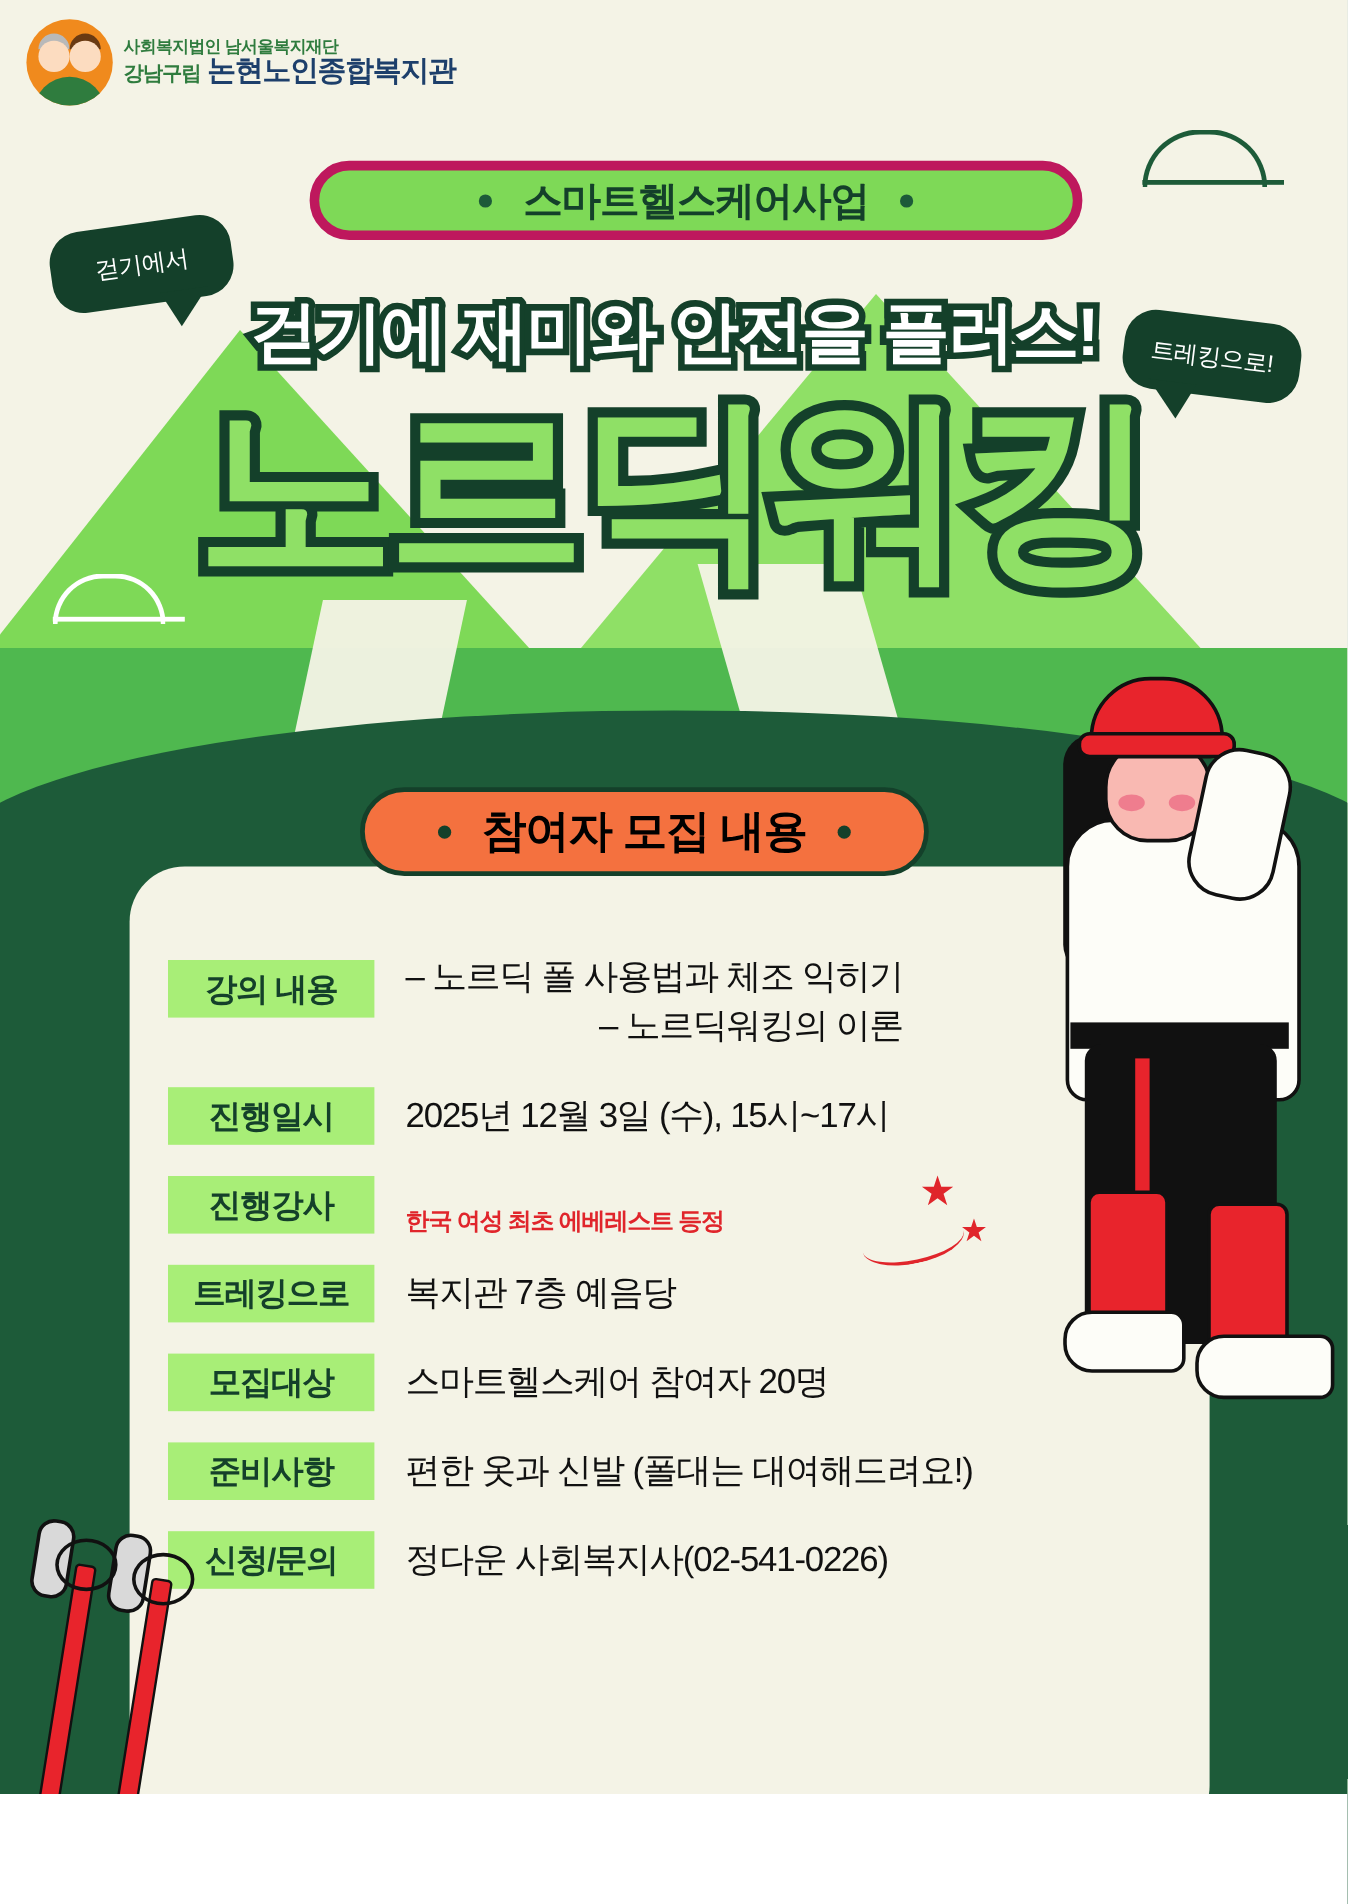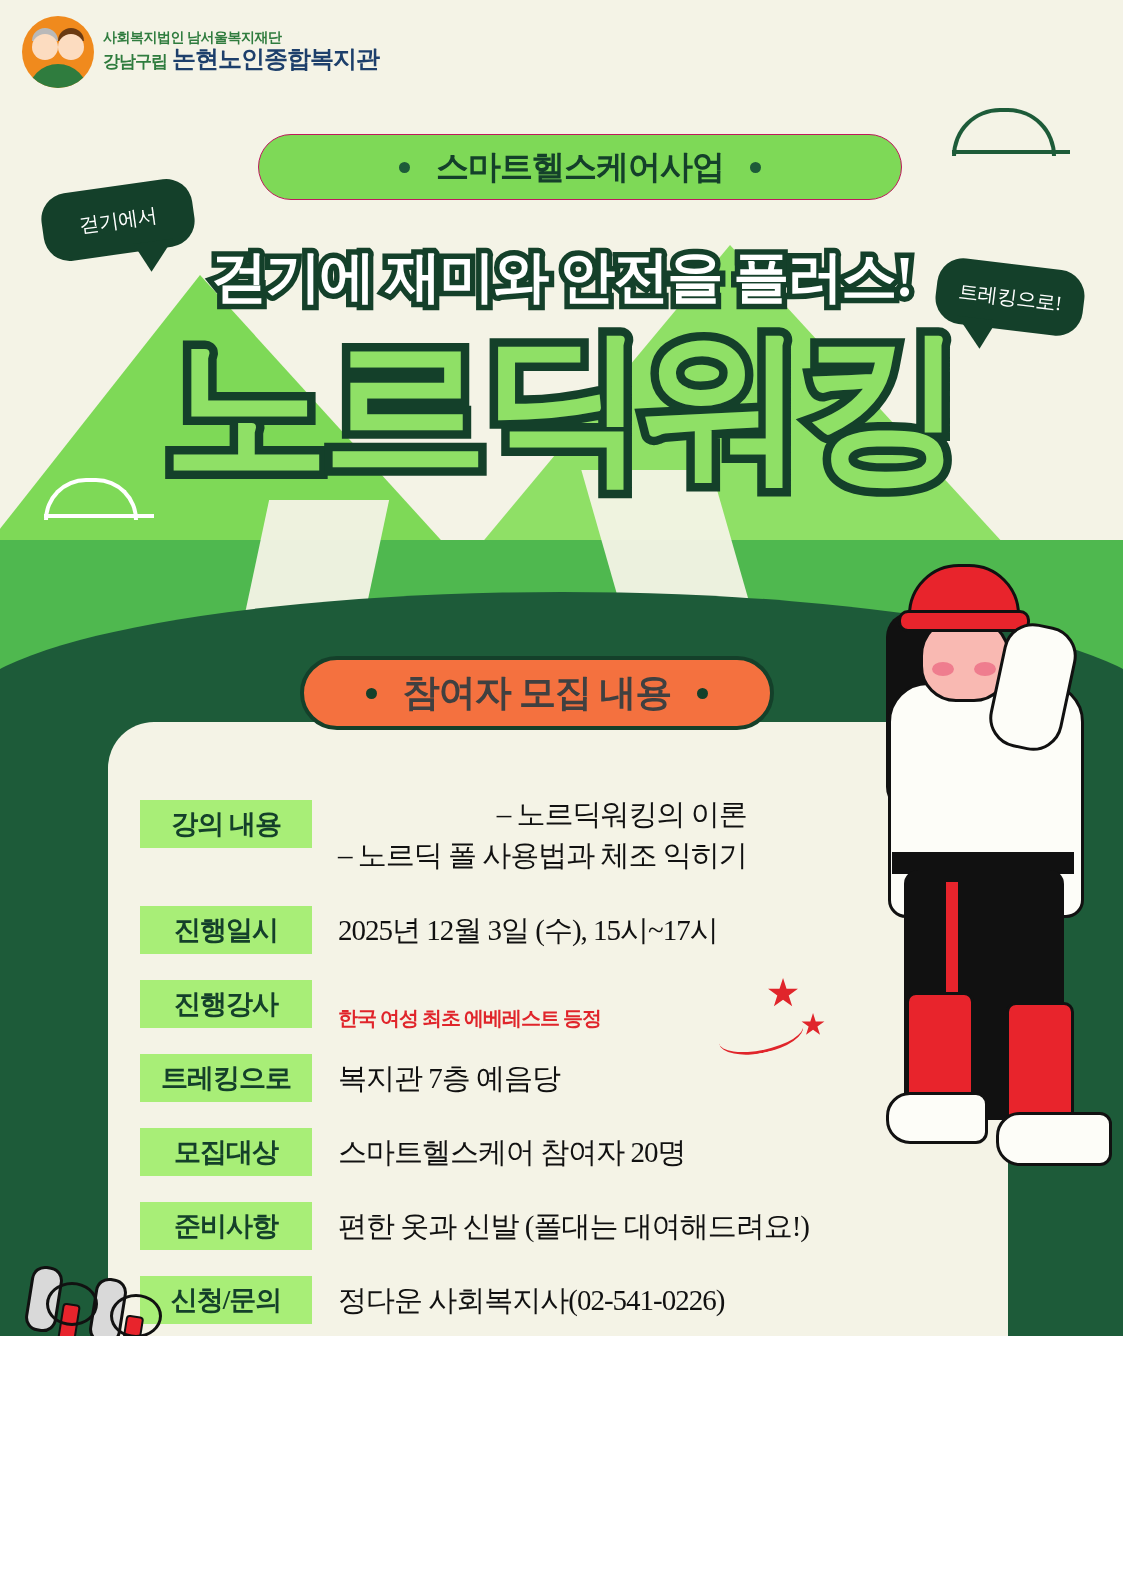--- a/index.html
+++ b/index.html
@@ -6,24 +6,23 @@
     margin: 0;
     padding: 0;
     background: #ffffff;
   }
   body {
     font-family: "Liberation Sans", "DejaVu Sans", sans-serif;
   }
   .poster {
     position: relative;
     width: 1123px;
-    height: 1336px;
+    height: 1495px;
     overflow: hidden;
     background: #f4f3e6;
-    font-family: Liberation Serif, serif;
   }
 
   
   .sky {
     position: absolute;
     left: 0; top: 0;
     width: 1123px;
     height: 700px;
     background: #f4f3e6;
   }
@@ -160,21 +159,21 @@
   }
 
   
   .pill-program {
     position: absolute;
     left: 258px;
     top: 134px;
     width: 644px;
     height: 66px;
     background: #7ed957;
-    border: 1px solid #be185d;
+    border: 8px solid #be185d;
     border-radius: 35px;
     display: flex;
     align-items: center;
     justify-content: center;
     gap: 26px;
     box-sizing: border-box;
   }
   .pill-program .dot {
     width: 11px; height: 11px;
     border-radius: 50%;
@@ -273,21 +272,21 @@
   }
   .pill-recruit .dot {
     width: 11px; height: 11px;
     border-radius: 50%;
     background: #14402a;
     flex: none;
   }
   .pill-recruit .txt {
     font-size: 37px;
     font-weight: bold;
-    color: #404040;
+    color: #000000;
     letter-spacing: -1px;
   }
 
   
   .card {
     position: absolute;
     left: 108px;
     top: 722px;
     width: 900px;
     height: 812px;
@@ -503,22 +502,22 @@
     <span class="dot"></span>
   </div>
 
   <div class="card"></div>
 
   <div class="rows">
 
     <div class="row tall">
       <div class="label">강의 내용</div>
       <div class="value">
+        <div>– 노르딕 폴 사용법과 체조 익히기</div>
         <div>– 노르딕워킹의 이론</div>
-        <div>– 노르딕 폴 사용법과 체조 익히기</div>
       </div>
     </div>
 
     <div class="row">
       <div class="label">진행일시</div>
       <div class="value">2025년 12월 3일 (수), 15시~17시</div>
     </div>
 
     <div class="row" style="position:relative;">
       <div class="label">진행강사</div>

